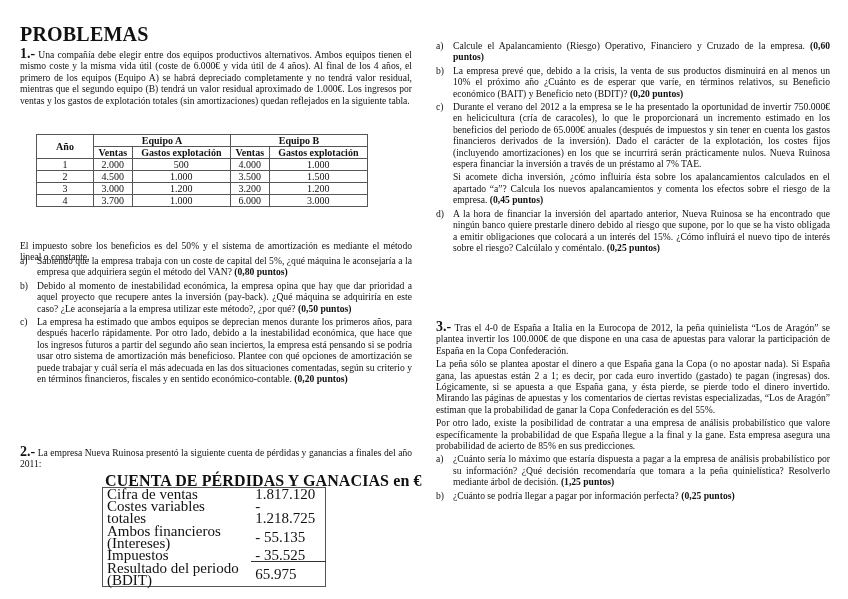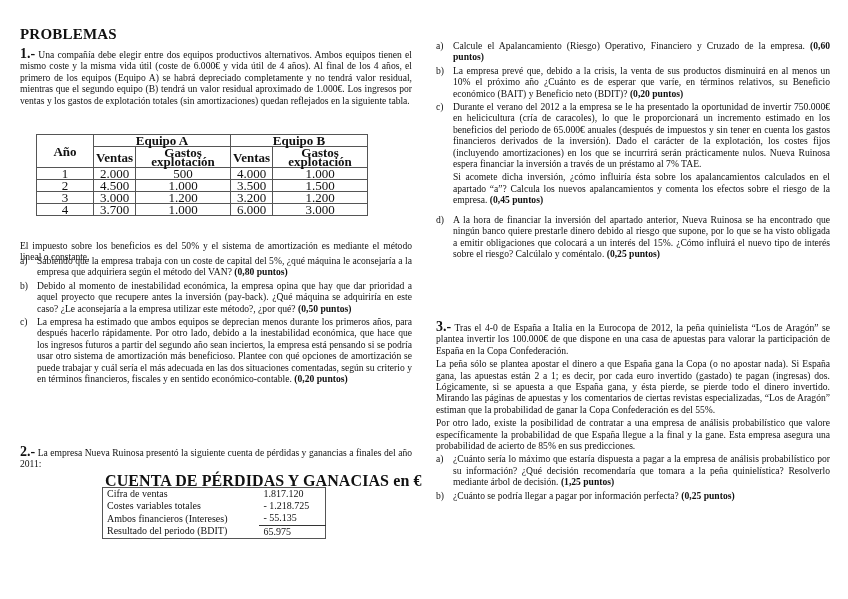--- a/index.html
+++ b/index.html
@@ -1,42 +1,42 @@
 <!DOCTYPE html>
 <html><head>
 <meta charset="utf-8">
 <style>
   html, body { margin: 0; padding: 0; background: #ffffff; }
   body {
     width: 848px; height: 599px; overflow: hidden; position: relative;
     font-family: "Liberation Serif", "DejaVu Serif", serif;
     color: #111111; font-size: 9.6px; line-height: 11.4px;
   }
-  .page-title { position: absolute; top: 29px; left: 20px; font-size: 15px; font-weight: bold; letter-spacing: 0.2px; }
+  .page-title { position: absolute; top: 29px; left: 20px; font-size: 20px; font-weight: bold; letter-spacing: 0.2px; }
   .para { text-align: justify; margin: 0; }
   .qnum { font-size: 14px; font-weight: bold; }
   .b { font-weight: bold; }
   .item { position: relative; padding-left: 17px; text-align: justify; margin: 0; }
   .item .lbl { position: absolute; left: 0; top: 0; }
   .abs { position: absolute; }
 
   table.equipos {
     position: absolute; left: 36px; top: 134px; width: 332px;
-    border-collapse: collapse; font-size: 13px; line-height: 9px;
+    border-collapse: collapse; font-size: 10px; line-height: 9px;
   }
   table.equipos td, table.equipos th {
     border: 1px solid #555; text-align: center; padding: 1px 2px; font-weight: normal;
   }
   table.equipos th { font-weight: bold; }
   table.equipos tr.body td { height: 9px; }
 
   .pg-title { position: absolute; left: 105px; top: 475px; font-size: 16px; font-weight: bold; letter-spacing: 0.1px; }
   table.pg {
     position: absolute; left: 102px; top: 487px; width: 224px;
-    border-collapse: collapse; border: 1px solid #555; font-size: 10px; line-height: 12.2px;
+    border-collapse: collapse; border: 1px solid #555; font-size: 15px; line-height: 12.2px;
   }
   table.pg td { padding: 0 4px; }
   table.pg td.num { }
   table.pg tr.total td.num { border-top: 1px solid #333; margin-top: 12px; }
 </style>
 </head>
 <body>
 
 <div class="page-title">PROBLEMAS</div>
 
@@ -125,20 +125,24 @@
       <td class="num">1.817.120</td>
     </tr>
     <tr>
       <td>Costes variables totales</td>
       <td class="num">- 1.218.725</td>
     </tr>
     <tr>
       <td>Ambos financieros (Intereses)</td>
       <td class="num">- 55.135</td>
     </tr>
+    <tr>
+      <td>Impuestos</td>
+      <td class="num">- 35.525</td>
+    </tr>
     <tr class="total">
       <td>Resultado del periodo (BDIT)</td>
       <td class="num">65.975</td>
     </tr>
   </tbody>
     </table>
 </div>
 
 <div class="abs" style="left:436px; top:40px; width:394px;">
   <p class="item" style="margin-bottom:2px;">
@@ -148,21 +152,21 @@
   </p>
   <p class="item" style="margin-bottom:2px;">
     <span class="lbl">b)</span>
     <span>La empresa prevé que, debido a la crisis, la venta de sus productos disminuirá en al menos un 10% el próximo año ¿Cuánto es de esperar que varíe, en términos relativos, su Beneficio económico (BAIT) y Beneficio neto (BDIT)?</span>
     <span class="b">(0,20 puntos)</span>
   </p>
   <p class="item" style="margin-bottom:2px;">
     <span class="lbl">c)</span>
     <span>Durante el verano del 2012 a la empresa se le ha presentado la oportunidad de invertir 750.000€ en helicicultura (cría de caracoles), lo que le proporcionará un incremento estimado en los beneficios del periodo de 65.000€ anuales (después de impuestos y sin tener en cuenta los gastos financieros derivados de la inversión). Dado el carácter de la explotación, los costes fijos (incluyendo amortizaciones) en los que se incurrirá serán prácticamente nulos. Nueva Ruinosa espera financiar la inversión a través de un préstamo al 7% TAE.</span>
   </p>
-  <p class="item" style="margin-bottom:8px;">
+  <p class="item" style="margin-bottom:2px;">
     <span>Si acomete dicha inversión, ¿cómo influiría ésta sobre los apalancamientos calculados en el apartado “a”? Calcula los nuevos apalancamientos y comenta los efectos sobre el riesgo de la empresa.</span>
     <span class="b">(0,45 puntos)</span>
   </p>
   <p class="item">
     <span class="lbl">d)</span>
     <span>A la hora de financiar la inversión del apartado anterior, Nueva Ruinosa se ha encontrado que ningún banco quiere prestarle dinero debido al riesgo que supone, por lo que se ha visto obligada a emitir obligaciones que colocará a un interés del 15%. ¿Cómo influirá el nuevo tipo de interés sobre el riesgo? Calcúlalo y coméntalo.</span>
     <span class="b">(0,25 puntos)</span>
   </p>
 </div>
 

